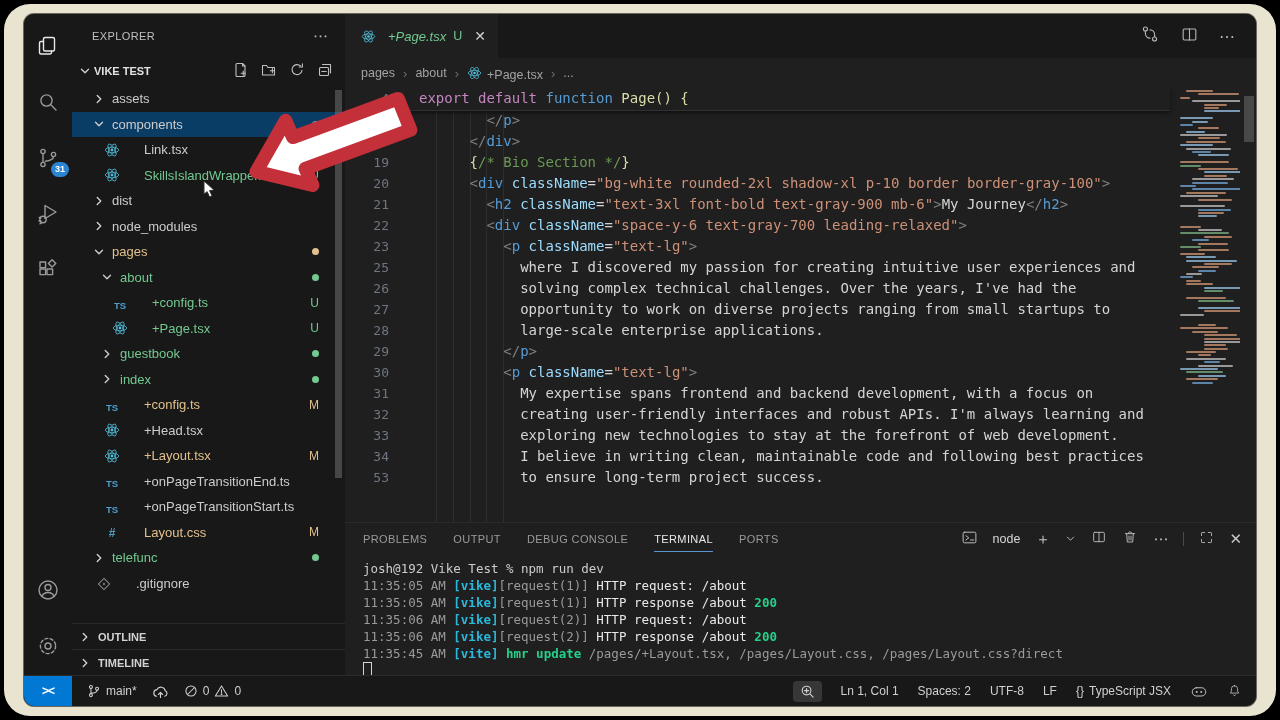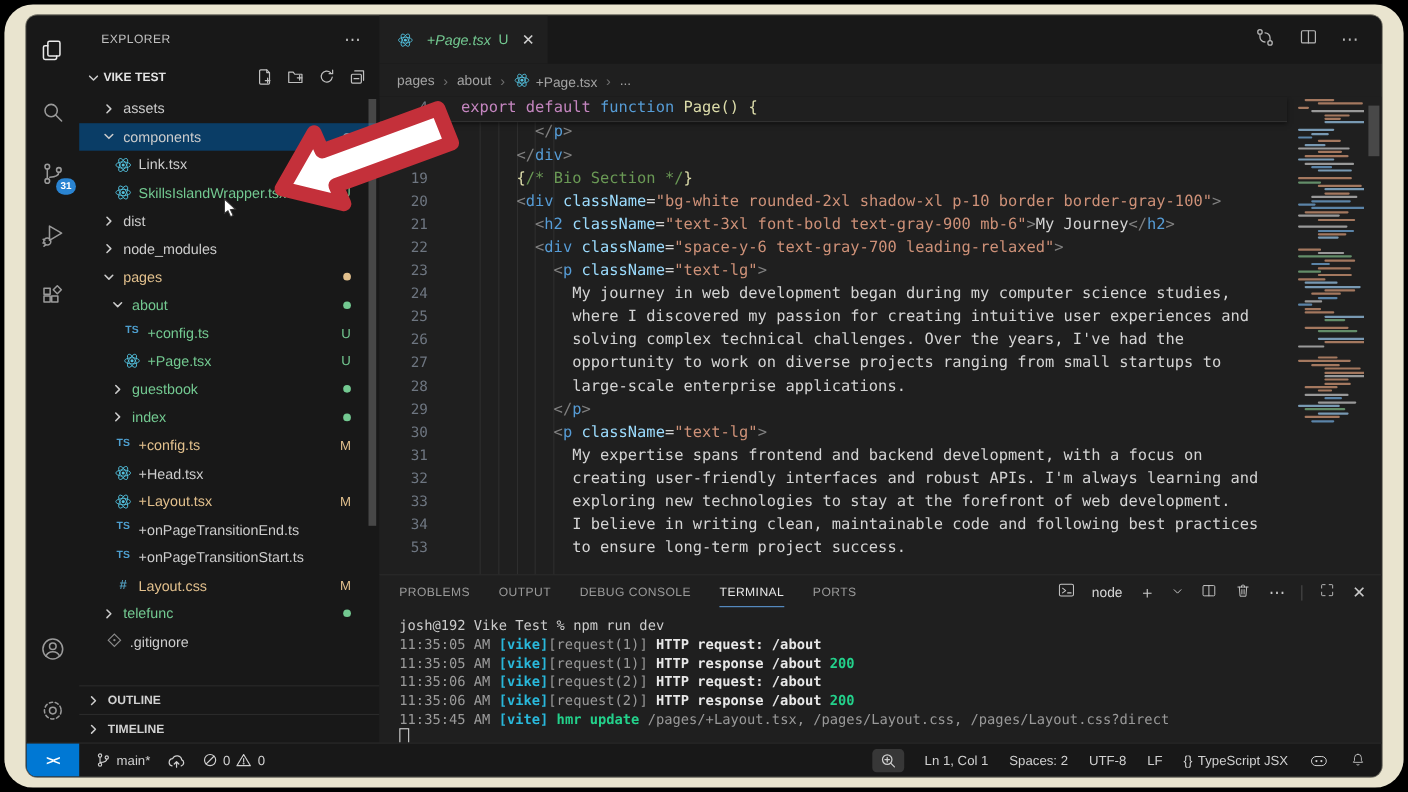--- a/index.html
+++ b/index.html
@@ -30,21 +30,21 @@
        font-weight:700;font-size:11px;color:#e2e2e2;padding-left:6px}
   .sec-head .twist{margin-right:2px}
   .sec-actions{margin-left:auto;display:flex;gap:12px;padding-right:12px}
   .sec-actions svg{stroke:#c0c0c0;fill:none;stroke-width:1.1;stroke-linecap:round;stroke-linejoin:round;cursor:pointer}
   #tree{position:absolute;top:72px;left:0;right:0}
   .trow{height:25.5px;display:flex;align-items:center;font-size:13px;cursor:pointer}
   .trow.selected{background:#0A3D66}
   .trow.hover{background:#2a2d2e}
   .twist{width:14px;margin-right:6px;display:flex;align-items:center;color:#cccccc;flex:none}
   .twist svg{stroke:#cccccc;fill:none;stroke-width:1.6;stroke-linecap:round;stroke-linejoin:round}
-  .ticon{width:16px;height:16px;margin-right:6px;display:flex;align-items:flex-start;justify-content:center;flex:none}
+  .ticon{width:16px;height:16px;margin-right:24px;display:flex;align-items:flex-end;justify-content:center;flex:none}
   .ts-glyph{color:#4e9fcf;font-weight:700;font-size:9.5px}
   .css-glyph{color:#519aba;font-weight:700;font-size:12px}
   .cls-green{color:#73C991}.cls-tan{color:#E2C08D}.cls-def{color:#cccccc}
   .tright{margin-left:auto;padding-right:26px;font-size:12px;display:flex;align-items:center}
   .gbadge{font-weight:400}
   .dot{width:7px;height:7px;border-radius:50%;display:inline-block}
   .dot-green{background:#73C991}.dot-tan{background:#E2C08D}.dot-gray{background:#7f98ab}
   .sec-row{position:absolute;left:0;right:0;height:26px;border-top:1px solid #2a2a2a;display:flex;
        align-items:center;font-weight:700;font-size:11px;color:#d2d2d2;padding-left:6px}
   .sb-scroll{position:absolute;right:3px;top:76px;width:7px;height:388px;background:rgba(150,150,150,.38)}
@@ -87,21 +87,21 @@
   .ptab{font-size:11px;color:#9a9a9a;margin-right:26px;letter-spacing:.4px;height:100%;
        display:flex;align-items:center;position:relative;cursor:pointer}
   .ptab.active{color:#e8e8e8}
   .ptab.active:after{content:"";position:absolute;bottom:3px;left:0;right:0;height:1px;background:#5a94cf}
   .panel-actions{margin-left:auto;display:flex;align-items:center;gap:15px;color:#c8c8c8}
   .panel-actions svg{stroke:currentColor;fill:none;stroke-width:1.3;stroke-linecap:round;stroke-linejoin:round;cursor:pointer}
   .pa-text{font-size:12.5px;color:#d7d7d7}
   .pa-sep{width:1px;height:14px;background:#4a4a4a}
   .pa-glyph{font-size:15px;cursor:pointer}
   #term{padding:5px 0 0 18px;font-family:"DejaVu Sans Mono",monospace;font-size:12.5px;line-height:17px;white-space:pre}
-  .t-gry{color:#9a9a9a}.t-cyan{color:#29b8db;font-weight:700}.t-wb{color:#e8e8e8;font-weight:700}
+  .t-gry{color:#9a9a9a}.t-cyan{color:#29b8db;font-weight:700}.t-wb{color:#e8e8e8;font-weight:400}
   .t-grnb{color:#23d18b;font-weight:700}.t-pln{color:#cccccc}
   .t-cursor{display:inline-block;width:7px;height:13px;border:1px solid #d4d4d4;vertical-align:-2px}
 
   
   .statusbar{position:absolute;left:0;right:0;bottom:0;height:30px;background:#181818;
        border-top:1px solid #2b2b2b;display:flex;align-items:center;color:#d0d0d0;font-size:12px}
   .remote{width:48px;height:100%;background:#0078d4;color:#fff;display:flex;align-items:center;
        justify-content:center;font-weight:700;font-size:12px;letter-spacing:-1px;cursor:pointer}
   .sb-item{display:flex;align-items:center;gap:5px;margin-left:15px;cursor:pointer}
   .sb-item svg{stroke:currentColor;fill:none;stroke-width:1.2;stroke-linecap:round;stroke-linejoin:round}
@@ -510,21 +510,20 @@
           <div class="cl"><span class="ln">4</span><span class="ct"><span class="tk-kw">export</span><span class="tk-pn"> </span><span class="tk-kw">default</span><span class="tk-pn"> </span><span class="tk-kb">function</span><span class="tk-pn"> </span><span class="tk-fn">Page</span><span class="tk-yb">() {</span></span></div>
         </div>
       <div id="code">
           <div class="cl"><span class="ln">16</span><span class="ct"><span class="tk-br">        &lt;/</span><span class="tk-tag">p</span><span class="tk-br">&gt;</span></span></div>
           <div class="cl"><span class="ln">17</span><span class="ct"><span class="tk-br">      &lt;/</span><span class="tk-tag">div</span><span class="tk-br">&gt;</span></span></div>
           <div class="cl"><span class="ln">19</span><span class="ct"><span class="tk-pn">      </span><span class="tk-yb">{</span><span class="tk-cm">/* Bio Section */</span><span class="tk-yb">}</span></span></div>
           <div class="cl"><span class="ln">20</span><span class="ct"><span class="tk-br">      &lt;</span><span class="tk-tag">div</span><span class="tk-pn"> </span><span class="tk-attr">className</span><span class="tk-pn">=</span><span class="tk-str">"bg-white rounded-2xl shadow-xl p-10 border border-gray-100"</span><span class="tk-br">&gt;</span></span></div>
           <div class="cl"><span class="ln">21</span><span class="ct"><span class="tk-br">        &lt;</span><span class="tk-tag">h2</span><span class="tk-pn"> </span><span class="tk-attr">className</span><span class="tk-pn">=</span><span class="tk-str">"text-3xl font-bold text-gray-900 mb-6"</span><span class="tk-br">&gt;</span><span class="tk-pn">My Journey</span><span class="tk-br">&lt;/</span><span class="tk-tag">h2</span><span class="tk-br">&gt;</span></span></div>
           <div class="cl"><span class="ln">22</span><span class="ct"><span class="tk-br">        &lt;</span><span class="tk-tag">div</span><span class="tk-pn"> </span><span class="tk-attr">className</span><span class="tk-pn">=</span><span class="tk-str">"space-y-6 text-gray-700 leading-relaxed"</span><span class="tk-br">&gt;</span></span></div>
           <div class="cl"><span class="ln">23</span><span class="ct"><span class="tk-br">          &lt;</span><span class="tk-tag">p</span><span class="tk-pn"> </span><span class="tk-attr">className</span><span class="tk-pn">=</span><span class="tk-str">"text-lg"</span><span class="tk-br">&gt;</span></span></div>
-          <div class="cl"><span class="ln">24</span><span class="ct"><span class="tk-pn">            My journey in web development began during my computer science studies,</span></span></div>
           <div class="cl"><span class="ln">25</span><span class="ct"><span class="tk-pn">            where I discovered my passion for creating intuitive user experiences and</span></span></div>
           <div class="cl"><span class="ln">26</span><span class="ct"><span class="tk-pn">            solving complex technical challenges. Over the years, I've had the</span></span></div>
           <div class="cl"><span class="ln">27</span><span class="ct"><span class="tk-pn">            opportunity to work on diverse projects ranging from small startups to</span></span></div>
           <div class="cl"><span class="ln">28</span><span class="ct"><span class="tk-pn">            large-scale enterprise applications.</span></span></div>
           <div class="cl"><span class="ln">29</span><span class="ct"><span class="tk-br">          &lt;/</span><span class="tk-tag">p</span><span class="tk-br">&gt;</span></span></div>
           <div class="cl"><span class="ln">30</span><span class="ct"><span class="tk-br">          &lt;</span><span class="tk-tag">p</span><span class="tk-pn"> </span><span class="tk-attr">className</span><span class="tk-pn">=</span><span class="tk-str">"text-lg"</span><span class="tk-br">&gt;</span></span></div>
           <div class="cl"><span class="ln">31</span><span class="ct"><span class="tk-pn">            My expertise spans frontend and backend development, with a focus on</span></span></div>
           <div class="cl"><span class="ln">32</span><span class="ct"><span class="tk-pn">            creating user-friendly interfaces and robust APIs. I'm always learning and</span></span></div>
           <div class="cl"><span class="ln">33</span><span class="ct"><span class="tk-pn">            exploring new technologies to stay at the forefront of web development.</span></span></div>
           <div class="cl"><span class="ln">34</span><span class="ct"><span class="tk-pn">            I believe in writing clean, maintainable code and following best practices</span></span></div>

